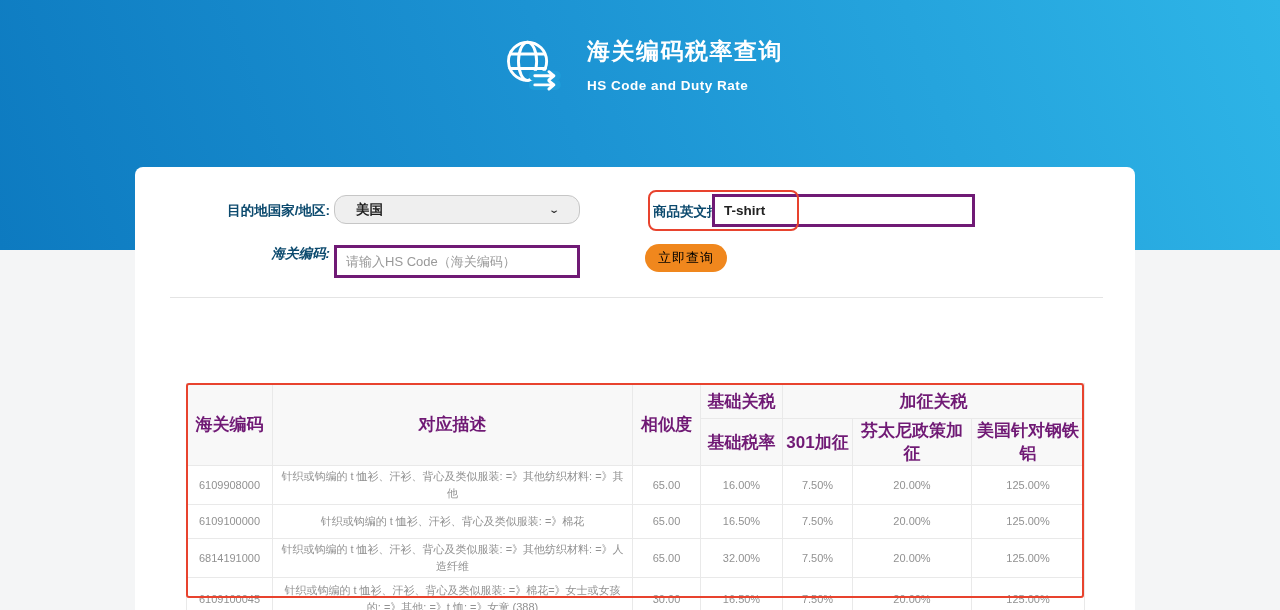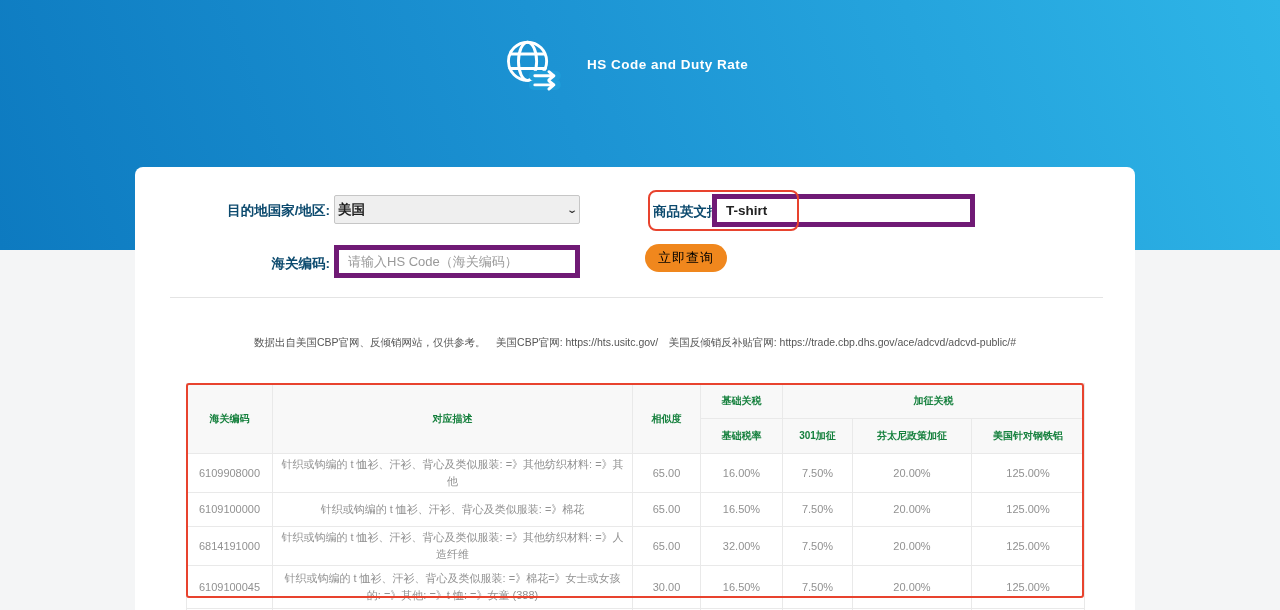--- a/index.html
+++ b/index.html
@@ -19,33 +19,33 @@
   .brand-title { font-size:23px; font-weight:bold; letter-spacing:1.5px; margin-bottom:11px; }
   .brand-sub { font-size:13.5px; font-weight:600; letter-spacing:.5px; }
 
   
   .card {
     position:absolute; left:135px; top:167px; width:1000px; height:860px;
     background:#fff; border-radius:8px;
   }
   .f-label { position:absolute; font-size:13.5px; font-weight:600; color:#0c4a6e; }
   .lbl-dest { left:60px; top:35px; width:135px; text-align:right; }
-  .lbl-hs   { left:60px; top:88px; width:135px; text-align:right; }
+  .lbl-hs   { left:60px; top:78px; width:135px; text-align:right;font-style:italic; }
   .lbl-desc { left:518px; top:36px; }
 
   .select-box {
     position:absolute; left:199px; top:28px; width:246px; height:29px;
-    background:#efefef; border:1px solid #c6c6c6; border-radius:2px;
-    display:flex; align-items:center; padding:0 3px;
+    background:#efefef; border:1px solid #c6c6c6; border-radius:12px;
+    display:flex; align-items:center; padding:0 21px;
     font-size:13.5px; font-weight:600; color:#1d1d1d; cursor:pointer;
   }
   .chevron { margin-left:auto; font-size:10px; color:#333; transform:scaleX(1.4); }
 
   .txt-input {
-    position:absolute; border:5px solid #701a75; background:#fff;
+    position:absolute; border:3px solid #701a75; background:#fff;
     font-family:inherit; font-size:13px; color:#222; padding:0 9px; outline:none;
   }
   .txt-input::placeholder { color:#999; }
   .input-hs   { left:199px; top:78px; width:246px; height:33px; }
   .input-desc { left:577px; top:27px; width:263px; height:33px; font-weight:bold; font-size:13.5px; }
 
   .btn-search {
     position:absolute; left:510px; top:77px; width:82px; height:28px;
     background:#f0871d; color:#000000; border:none; border-radius:14px;
     font-family:inherit; font-size:13px; letter-spacing:1px; cursor:pointer;
@@ -55,21 +55,21 @@
 
   .disclaimer {
     position:absolute; left:0; top:167px; width:1000px;
     text-align:center; font-size:10.5px; color:#555; line-height:16px;
   }
 
   
   .tbl-wrap { position:absolute; left:51px; top:216px; width:898px; }
   table { border-collapse:collapse; table-layout:fixed; width:898px; }
   th, td { border:1px solid #e9e9e9; text-align:center; vertical-align:middle; }
-  th { background:#f8f8f8; font-size:10px; font-weight:600; color:#15803d; height:35px; }
+  th { background:#f8f8f8; font-size:17px; font-weight:600; color:#701a75; height:35px; }
   td { background:#fff; font-size:11px; color:#919191; height:34px; padding:2px 8px; line-height:17px; }
   tr.tall td { height:43px; }
   tr.partial td { height:40px; }
 
   
   .anno { position:absolute; border:2px solid #e8432e; pointer-events:none; z-index:9; }
   .anno-field { left:513px; top:23px; width:151px; height:41px; border-radius:8px; }
   .anno-table { left:51px; top:216px; width:898px; height:215px; border-radius:3px; }
 </style>
 </head>
@@ -83,20 +83,21 @@
       <path d="M8.5 21 H45.5"></path>
       <path d="M7.5 37 H46.5"></path>
       <g stroke="#1f9dd9" stroke-width="11">
         <path d="M34 45 H58"></path>
         <path d="M34 55 H58"></path>
       </g>
       <path d="M35 45 H56 M50.5 40.5 L56 45 L50.5 49.5"></path>
       <path d="M35 55 H56 M50.5 50.5 L56 55 L50.5 59.5"></path>
     </svg>
     <div>
+      <div class="brand-title">海关编码税率查询</div>
       <div class="brand-sub">HS Code and Duty Rate</div>
     </div>
   </div>
 </div>
 
 <div class="card">
 
   <div class="f-label lbl-dest">目的地国家/地区:</div>
   <div class="select-box">
     <span>美国</span>
@@ -108,21 +109,20 @@
   <div class="anno anno-field"></div>
 
   <div class="f-label lbl-hs">海关编码:</div>
   <input class="txt-input input-hs" type="text" placeholder="请输入HS Code（海关编码）" style="">
 
   <button class="btn-search">立即查询</button>
 
   <div class="divider"></div>
 
   <div class="disclaimer">
-    <div>数据出自美国CBP官网、反倾销网站，仅供参考。　美国CBP官网: https://hts.usitc.gov/　美国反倾销反补贴官网: https://trade.cbp.dhs.gov/ace/adcvd/adcvd-public/#</div>
   </div>
 
   <div class="tbl-wrap">
     <table>
       <colgroup>
         <col style="width:86px">
           <col style="width:360px">
           <col style="width:68px">
         <col style="width:82px">
           <col style="width:70px">

